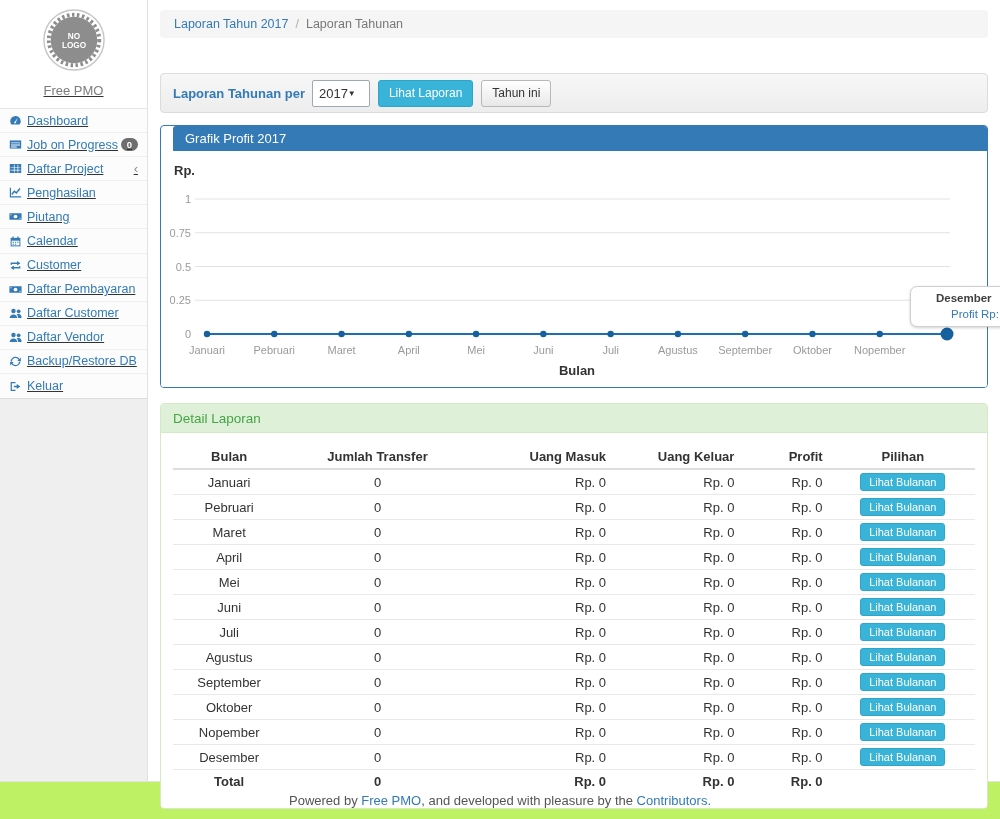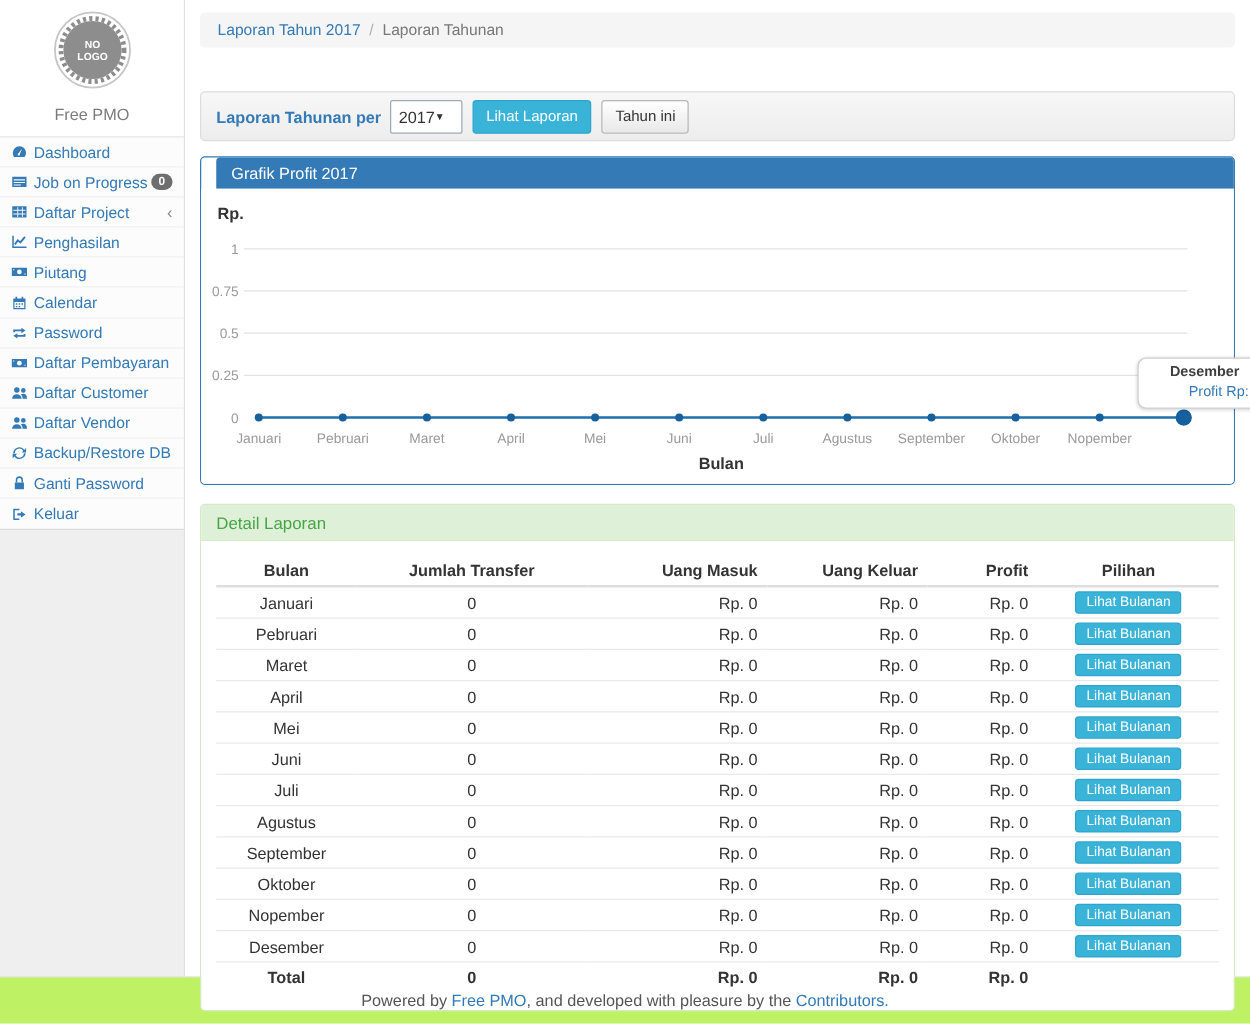--- a/index.html
+++ b/index.html
@@ -1,20 +1,20 @@
 <!DOCTYPE html>
 <html><head>
 <meta charset="utf-8">
 <style>
   * { margin:0; padding:0; box-sizing:border-box; }
   html,body { width:1000px; height:819px; background:#fff; font-family:"Liberation Sans", sans-serif; color:#333; overflow:hidden; }
   .layout { display:flex; height:781px; }
 
   
-  .sidebar { width:148px; background:#efefef; border-right:1px solid #e2e2e2; flex:none; }
+  .sidebar { width:148px; background:#efefef; border-right:1px solid #e2e2e2; flex:none;text-decoration:underline; }
   .brand { background:#fff; text-align:center; padding:8px 0 10px; }
   .brand svg text { font-family:"Liberation Sans", sans-serif; }
   .brand-name { color:#7c7c7c; font-size:13px; margin-top:7px; }
   .menu { background:#fcfcfc; border-top:1px solid #e6e6e6; border-bottom:1px solid #dcdcdc; }
   .menu-item { display:flex; align-items:center; height:24.1px; padding:0 9px; border-bottom:1px solid #f0f0f0; font-size:12.5px; color:#337ab7; cursor:pointer; white-space:nowrap; }
   .menu-item:last-child { border-bottom:none; }
   .menu-item .icon { width:18px; flex:none; display:flex; align-items:center; }
   .menu-item .icon svg { width:13px; height:13px; }
   .badge { margin-left:auto; background:#6e6e6e; color:#fff; font-size:9.5px; font-weight:bold; border-radius:9px; padding:2px 6px; line-height:1; }
   .chev { margin-left:auto; color:#8a8a8a; font-size:13px; line-height:1; }
@@ -144,21 +144,21 @@
     <span class="label">Calendar</span>
   </div>
 
   <div class="menu-item">
     <span class="icon">
             <svg viewBox="0 0 16 16" fill="#337ab7">
               <path d="M2 7.2V4.4h8V2.6L14 5.3l-4 2.7V6.2H3.8v1z"></path>
               <path d="M14 8.8v2.8H6v1.8L2 10.7 6 8v1.8h6.2v-1z"></path>
             </svg>
           </span>
-    <span class="label">Password</span>
+    <span class="label">Customer</span>
   </div>
 
   <div class="menu-item">
     <span class="icon">
             <svg viewBox="0 0 16 16" fill="#337ab7">
               <path d="M.5 4h15v8H.5z"></path>
               <circle fill="#fcfcfc" cx="8" cy="8" r="2.3"></circle>
               <path fill="#fcfcfc" d="M1.8 5.3H3v1.2H1.8zm11.2 4.2h1.2v1.2H13z"></path>
             </svg>
           </span>
@@ -192,29 +192,20 @@
   <div class="menu-item">
     <span class="icon">
             <svg viewBox="0 0 16 16" fill="#337ab7">
               <path d="M8 2.2c2 0 3.8 1 4.8 2.6L14.6 3v4.4h-4.4l1.6-1.6A4.4 4.4 0 0 0 3.6 8H1.8A6.2 6.2 0 0 1 8 2.2z"></path>
               <path d="M8 13.8c-2 0-3.8-1-4.8-2.6L1.4 13V8.6h4.4L4.2 10.2A4.4 4.4 0 0 0 12.4 8h1.8A6.2 6.2 0 0 1 8 13.8z"></path>
             </svg>
           </span>
     <span class="label">Backup/Restore DB</span>
   </div>
 
-  <div class="menu-item">
-    <span class="icon">
-            <svg viewBox="0 0 16 16" fill="#337ab7">
-              <path d="M3.5 7.3h9V14h-9z"></path>
-              <path fill="none" stroke="#337ab7" stroke-width="1.5" d="M5.2 7.3V4.9a2.8 2.8 0 0 1 5.6 0v2.4"></path>
-            </svg>
-          </span>
-    <span class="label">Ganti Password</span>
-  </div>
 
   <div class="menu-item">
     <span class="icon">
             <svg viewBox="0 0 16 16" fill="#337ab7">
               <path d="M2 2.5h6V4H3.5v8H8v1.5H2z"></path>
               <path d="M9.5 4.8L14 8l-4.5 3.2V9H6V7h3.5z"></path>
             </svg>
           </span>
     <span class="label">Keluar</span>
   </div>

